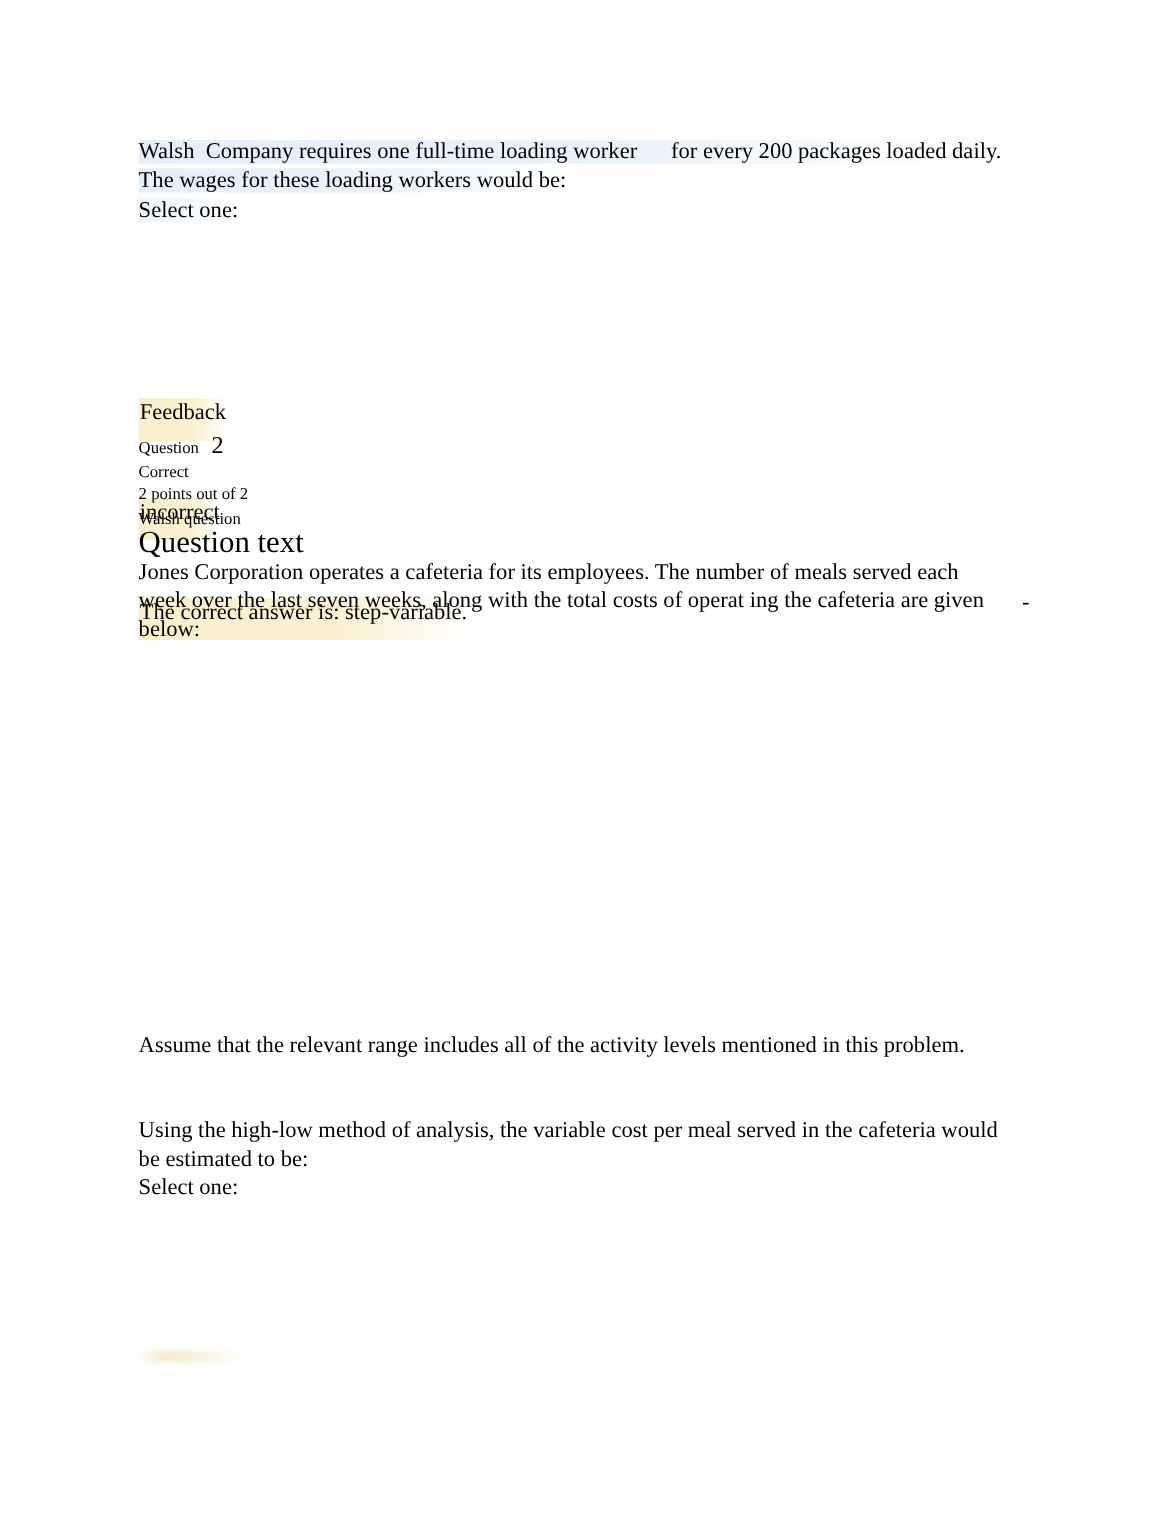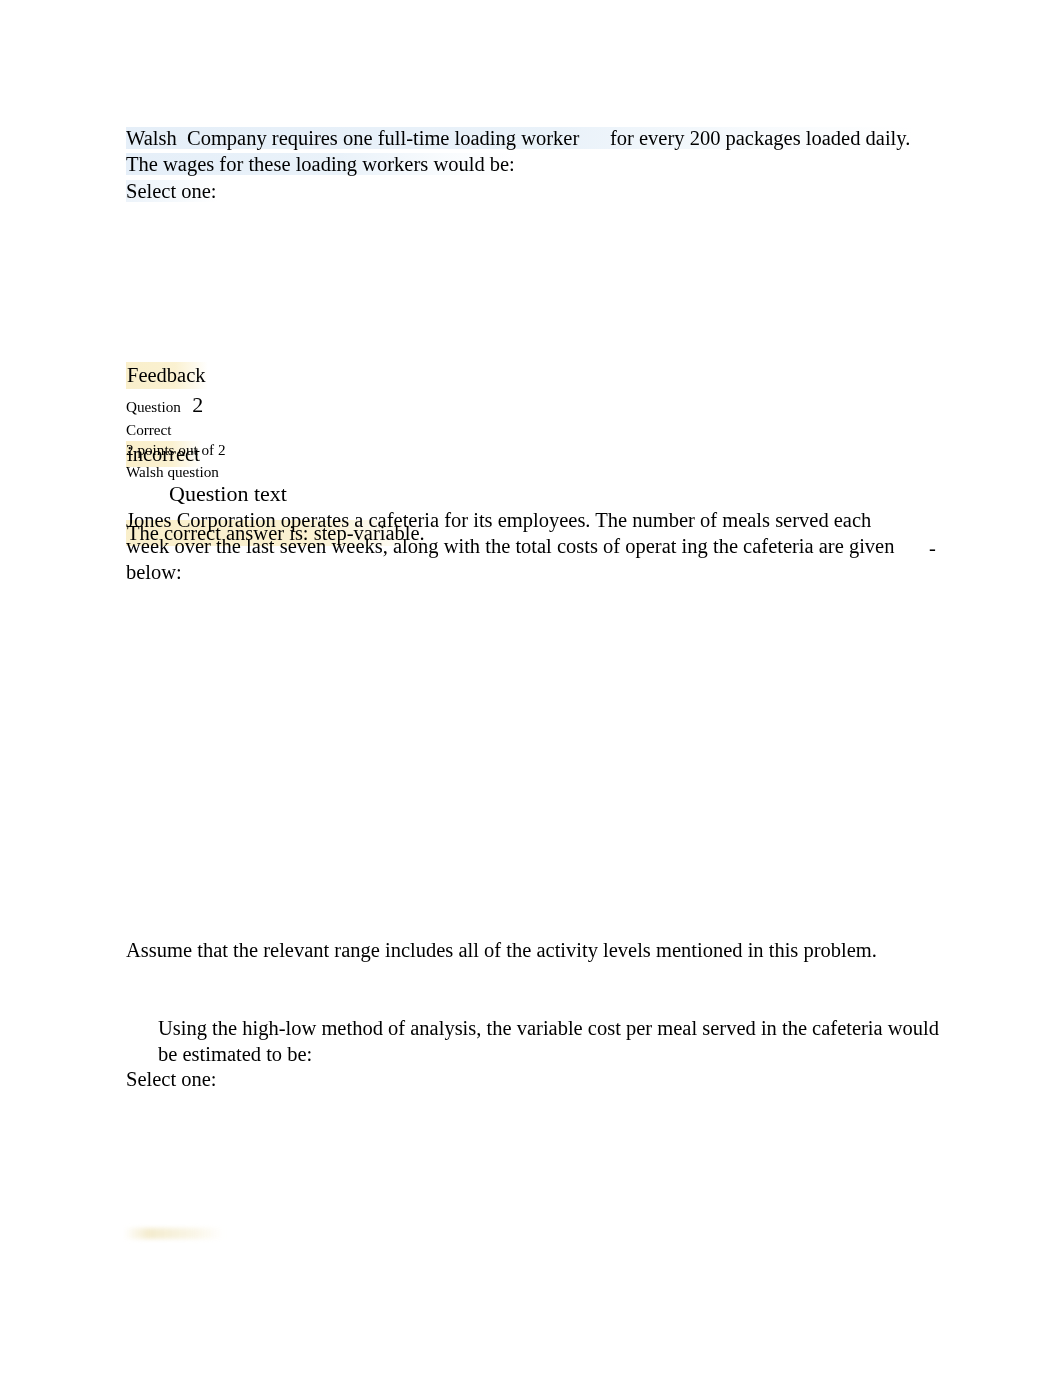--- a/index.html
+++ b/index.html
@@ -59,49 +59,49 @@
     -webkit-box-decoration-break: clone;
   }
 
   
   #q1-stem { top: 125px; width: 810px; }
   #q1-select { top: 178px; }
   #q1-options { top: 204px; line-height: 26.3px; }
 
   
   #feedback-wrap { top: 310px; left: 126px; width: 380px; }
-  #feedback-wrap .fb-line { display: block; width: fit-content; padding: 0 2px 0 1px; }
+  #feedback-wrap .fb-line { display: block; width: fit-content; padding: 0 2px 12px 1px; }
 
   
   .meta {
     position: absolute;
     left: 126px;
     font-size: 15.2px;
     line-height: 21.5px;
     white-space: pre;
   }
   #q2-num { top: 394px; text-align: center; }
   #q2-num .big { font-size: 22px; }
   #q2-correct { top: 419px; }
   #q2-points { top: 439px; }
   #q2-flag { top: 461px; }
 
-  #q2-label { top: 481px; font-size: 22px; margin-left: 43px; }
+  #q2-label { top: 481px; font-size: 28px; }
   #q2-body { top: 507px; width: 790px; }
 
   .dangling-hyphen {
     position: absolute;
     left: 929px;
     top: 535px;
     font-size: 20.5px;
     line-height: 26.2px;
   }
 
   #q2-assume { top: 937px; width: 800px; }
-  #q2-using  { top: 1015px; width: 790px; margin-left: 32px; }
+  #q2-using  { top: 1015px; width: 790px; }
   #q2-select { top: 1066px; }
 
   
   #residual-mark {
     position: absolute;
     left: 124px;
     top: 1228px;
     width: 100px;
     height: 11px;
     background: linear-gradient(90deg,

